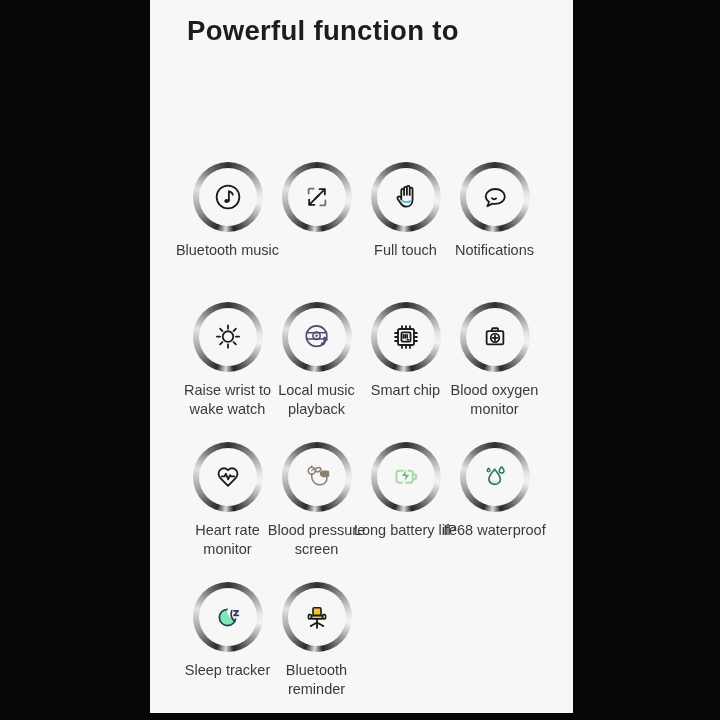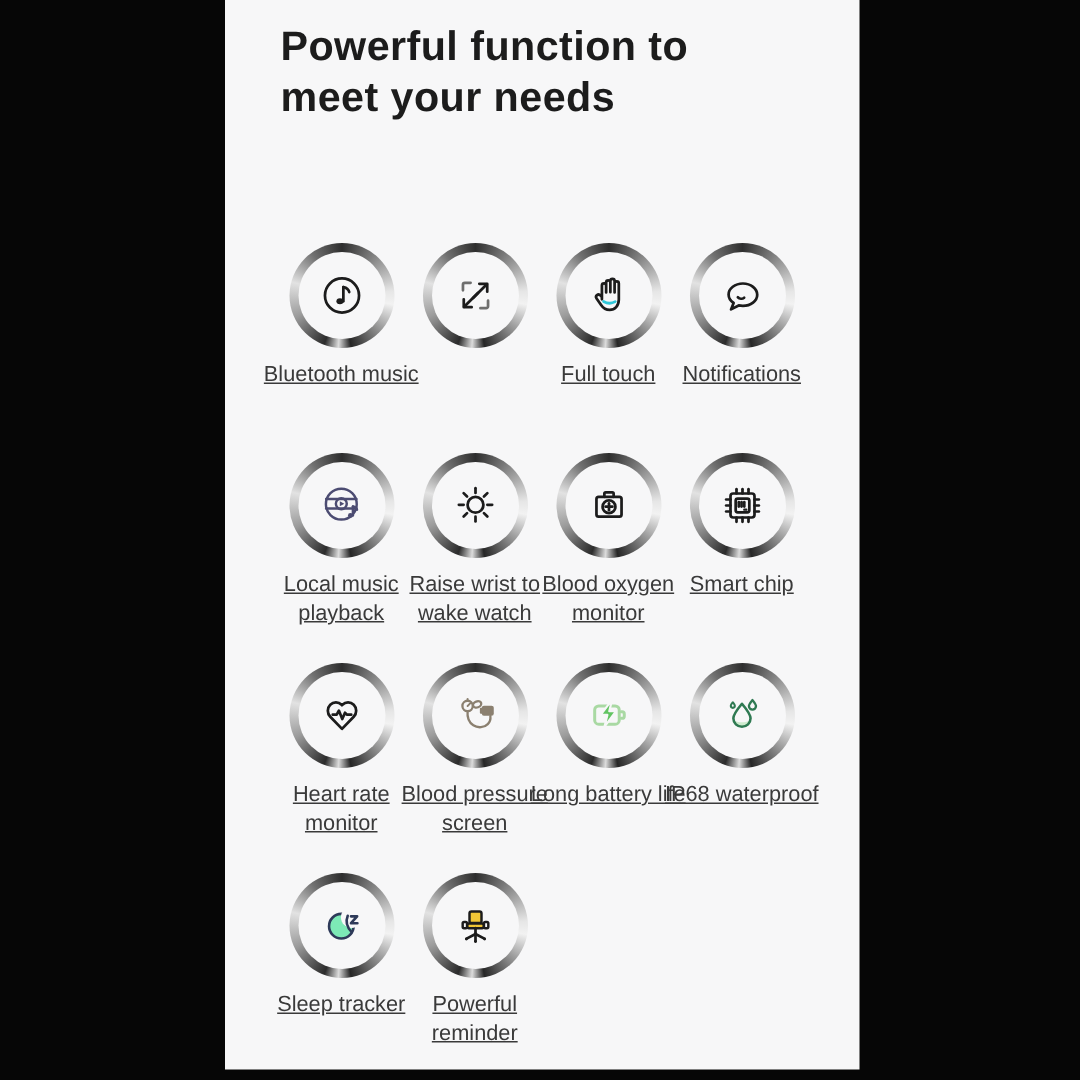--- a/index.html
+++ b/index.html
@@ -30,33 +30,32 @@
       #7d7d7d 140deg,#262626 170deg,#dcdcdc 184deg,#2b2b2b 200deg,
       #9b9b9b 245deg,#e2e2e2 285deg,#6f6f6f 325deg,#2e2e2e 360deg);
     display:flex;align-items:center;justify-content:center;
   }
   .ring-inner{
     width:58px;height:58px;border-radius:50%;background:var(--bg,#f7f7f8);
     display:flex;align-items:center;justify-content:center;
   }
   .label{
     margin-top:9px;width:108px;text-align:center;
-    font-size:14.5px;line-height:19px;color:var(--label,#3a3a3a);text-decoration:underline;
+    font-size:14.5px;line-height:19px;color:var(--label,#3a3a3a);
   }
   svg{display:block;}
   .s{fill:none;stroke:var(--ink,#1c1c1c);stroke-width:2;stroke-linecap:round;stroke-linejoin:round;}
 </style>
 </head>
 <body>
 
 <div class="content">
 
   <div class="title">
     <div>Powerful function to</div>
-    <div>meet your needs</div>
   </div>
 
   <div class="grid">
 
     <div class="cell">
       <div class="ring">
           <div class="ring-inner">
         <svg width="40" height="40" viewBox="0 0 44 44">
           <circle class="s" cx="22" cy="22" r="12.5" stroke-width="2.1"></circle>
           <ellipse cx="20.5" cy="26.3" rx="2.6" ry="2.2" style="fill:var(--ink)"></ellipse>
@@ -99,40 +98,20 @@
     <div class="cell">
       <div class="ring">
           <div class="ring-inner">
         <svg width="40" height="40" viewBox="0 0 44 44">
           <path class="s" stroke-width="2" d="M22.3 13.2c-5.8 0-10.5 3.7-10.5 8.1 0 2.5 1.4 4.7 3.7 6.2l-1.9 4.7 5.6-2.9c1 .2 2 .3 3.1.3 5.8 0 10.5-3.6 10.5-8.1s-4.7-8.3-10.5-8.3z"></path>
           <path class="s" stroke-width="1.8" d="M18.6 23.3c1.2 1.3 3.3 1.4 4.6.3"></path>
         </svg>
       </div>
         </div>
       <div class="label">Notifications</div>
-    </div>
-
-    <div class="cell">
-      <div class="ring">
-          <div class="ring-inner">
-        <svg width="40" height="40" viewBox="0 0 44 44">
-          <g style="stroke:var(--purple)" fill="none" stroke-width="1.8" stroke-linecap="round" stroke-linejoin="round">
-            <circle cx="21.5" cy="21" r="11.3"></circle>
-            <path d="M10.4 17.3h22.2"></path>
-            <path d="M10.4 24.2h22.2"></path>
-            <circle cx="21.5" cy="20.7" r="4"></circle>
-            <path d="M30 29.3v-6.6"></path>
-            <path d="M30 22.7c1.6.3 2.7 1 3 2.4"></path>
-          </g>
-          <path d="M20.4 18.9l3.3 1.8-3.3 1.8z" style="fill:var(--purple)"></path>
-          <circle cx="28.2" cy="29.3" r="1.8" style="fill:var(--purple)"></circle>
-        </svg>
-      </div>
-        </div>
-      <div class="label">Local music playback</div>
     </div>
 
     <div class="cell">
       <div class="ring">
           <div class="ring-inner">
         <svg width="40" height="40" viewBox="0 0 44 44">
           <circle class="s" cx="22" cy="21.5" r="5.8" stroke-width="2"></circle>
           <g class="s" stroke-width="1.9">
             <path d="M22 9.3v3.5"></path>
                 <path d="M22 30.2v3.5"></path>
@@ -146,29 +125,34 @@
         </svg>
       </div>
         </div>
       <div class="label">Raise wrist to wake watch</div>
     </div>
 
     <div class="cell">
       <div class="ring">
           <div class="ring-inner">
         <svg width="40" height="40" viewBox="0 0 44 44">
-          <path class="s" stroke-width="2" d="M18.6 15.6v-2.2a1 1 0 0 1 1-1h4.8a1 1 0 0 1 1 1v2.2"></path>
-          <rect class="s" x="12.8" y="15.6" width="18.4" height="14.6" rx="1.6" stroke-width="2"></rect>
-          <circle class="s" cx="22" cy="22.9" r="4.7" stroke-width="1.7"></circle>
-          <path class="s" stroke-width="2.2" d="M22 20.4v5"></path>
-          <path class="s" stroke-width="2.2" d="M19.5 22.9h5"></path>
-        </svg>
-      </div>
-        </div>
-      <div class="label">Blood oxygen monitor</div>
+          <g style="stroke:var(--purple)" fill="none" stroke-width="1.8" stroke-linecap="round" stroke-linejoin="round">
+            <circle cx="21.5" cy="21" r="11.3"></circle>
+            <path d="M10.4 17.3h22.2"></path>
+            <path d="M10.4 24.2h22.2"></path>
+            <circle cx="21.5" cy="20.7" r="4"></circle>
+            <path d="M30 29.3v-6.6"></path>
+            <path d="M30 22.7c1.6.3 2.7 1 3 2.4"></path>
+          </g>
+          <path d="M20.4 18.9l3.3 1.8-3.3 1.8z" style="fill:var(--purple)"></path>
+          <circle cx="28.2" cy="29.3" r="1.8" style="fill:var(--purple)"></circle>
+        </svg>
+      </div>
+        </div>
+      <div class="label">Local music playback</div>
     </div>
 
     <div class="cell">
       <div class="ring">
           <div class="ring-inner">
         <svg width="40" height="40" viewBox="0 0 44 44">
           <rect class="s" x="13.2" y="13.2" width="17.6" height="17.6" rx="2" stroke-width="2"></rect>
           <rect class="s" x="17" y="17" width="10" height="10" rx="1.5" stroke-width="1.8"></rect>
           <g class="s" stroke-width="1.3">
             <path d="M19.3 19.6v3.2"></path>
@@ -189,20 +173,35 @@
             <path d="M30.8 17.6H34"></path>
                 <path d="M30.8 22H34"></path>
                 <path d="M30.8 26.4H34"></path>
           </g>
         </svg>
       </div>
         </div>
       <div class="label">Smart chip</div>
     </div>
 
+    <div class="cell">
+      <div class="ring">
+          <div class="ring-inner">
+        <svg width="40" height="40" viewBox="0 0 44 44">
+          <path class="s" stroke-width="2" d="M18.6 15.6v-2.2a1 1 0 0 1 1-1h4.8a1 1 0 0 1 1 1v2.2"></path>
+          <rect class="s" x="12.8" y="15.6" width="18.4" height="14.6" rx="1.6" stroke-width="2"></rect>
+          <circle class="s" cx="22" cy="22.9" r="4.7" stroke-width="1.7"></circle>
+          <path class="s" stroke-width="2.2" d="M22 20.4v5"></path>
+          <path class="s" stroke-width="2.2" d="M19.5 22.9h5"></path>
+        </svg>
+      </div>
+        </div>
+      <div class="label">Blood oxygen monitor</div>
+    </div>
+
 
     <div class="cell">
       <div class="ring">
           <div class="ring-inner">
         <svg width="40" height="40" viewBox="0 0 44 44">
           <path class="s" stroke-width="2.1" d="M22 31.8l-8.6-8.9c-2.4-2.5-2.4-6.4 0-8.8 2.3-2.3 6-2.3 8.3 0l.3.4.3-.4c2.3-2.3 6-2.3 8.3 0 2.4 2.4 2.4 6.3 0 8.8z"></path>
           <path class="s" stroke-width="1.9" d="M15.2 21.4h2.9l1.6-3 2.5 6.2 2-4.6 1.3 1.4h3.3"></path>
         </svg>
       </div>
         </div>
@@ -286,21 +285,21 @@
             <path d="M22 28.2l-6.5 3.4"></path>
             <path d="M22 28.2l6.5 3.4"></path>
             <path d="M22 28.2v5.3"></path>
           </g>
           <circle cx="15.3" cy="31.9" r="1.05" style="fill:var(--ink)"></circle>
           <circle cx="28.7" cy="31.9" r="1.05" style="fill:var(--ink)"></circle>
           <circle cx="22" cy="33.7" r="1.05" style="fill:var(--ink)"></circle>
         </svg>
       </div>
         </div>
-      <div class="label">Powerful reminder</div>
+      <div class="label">Bluetooth reminder</div>
     </div>
 
   </div>
 </div>
 
 <div style="position:absolute;left:0;top:0;width:150px;height:720px;"></div>
 <div style="position:absolute;left:573px;top:0;width:147px;height:720px;"></div>
 <div style="position:absolute;left:0;top:713px;width:720px;height:7px;"></div>
 
 </body></html>

